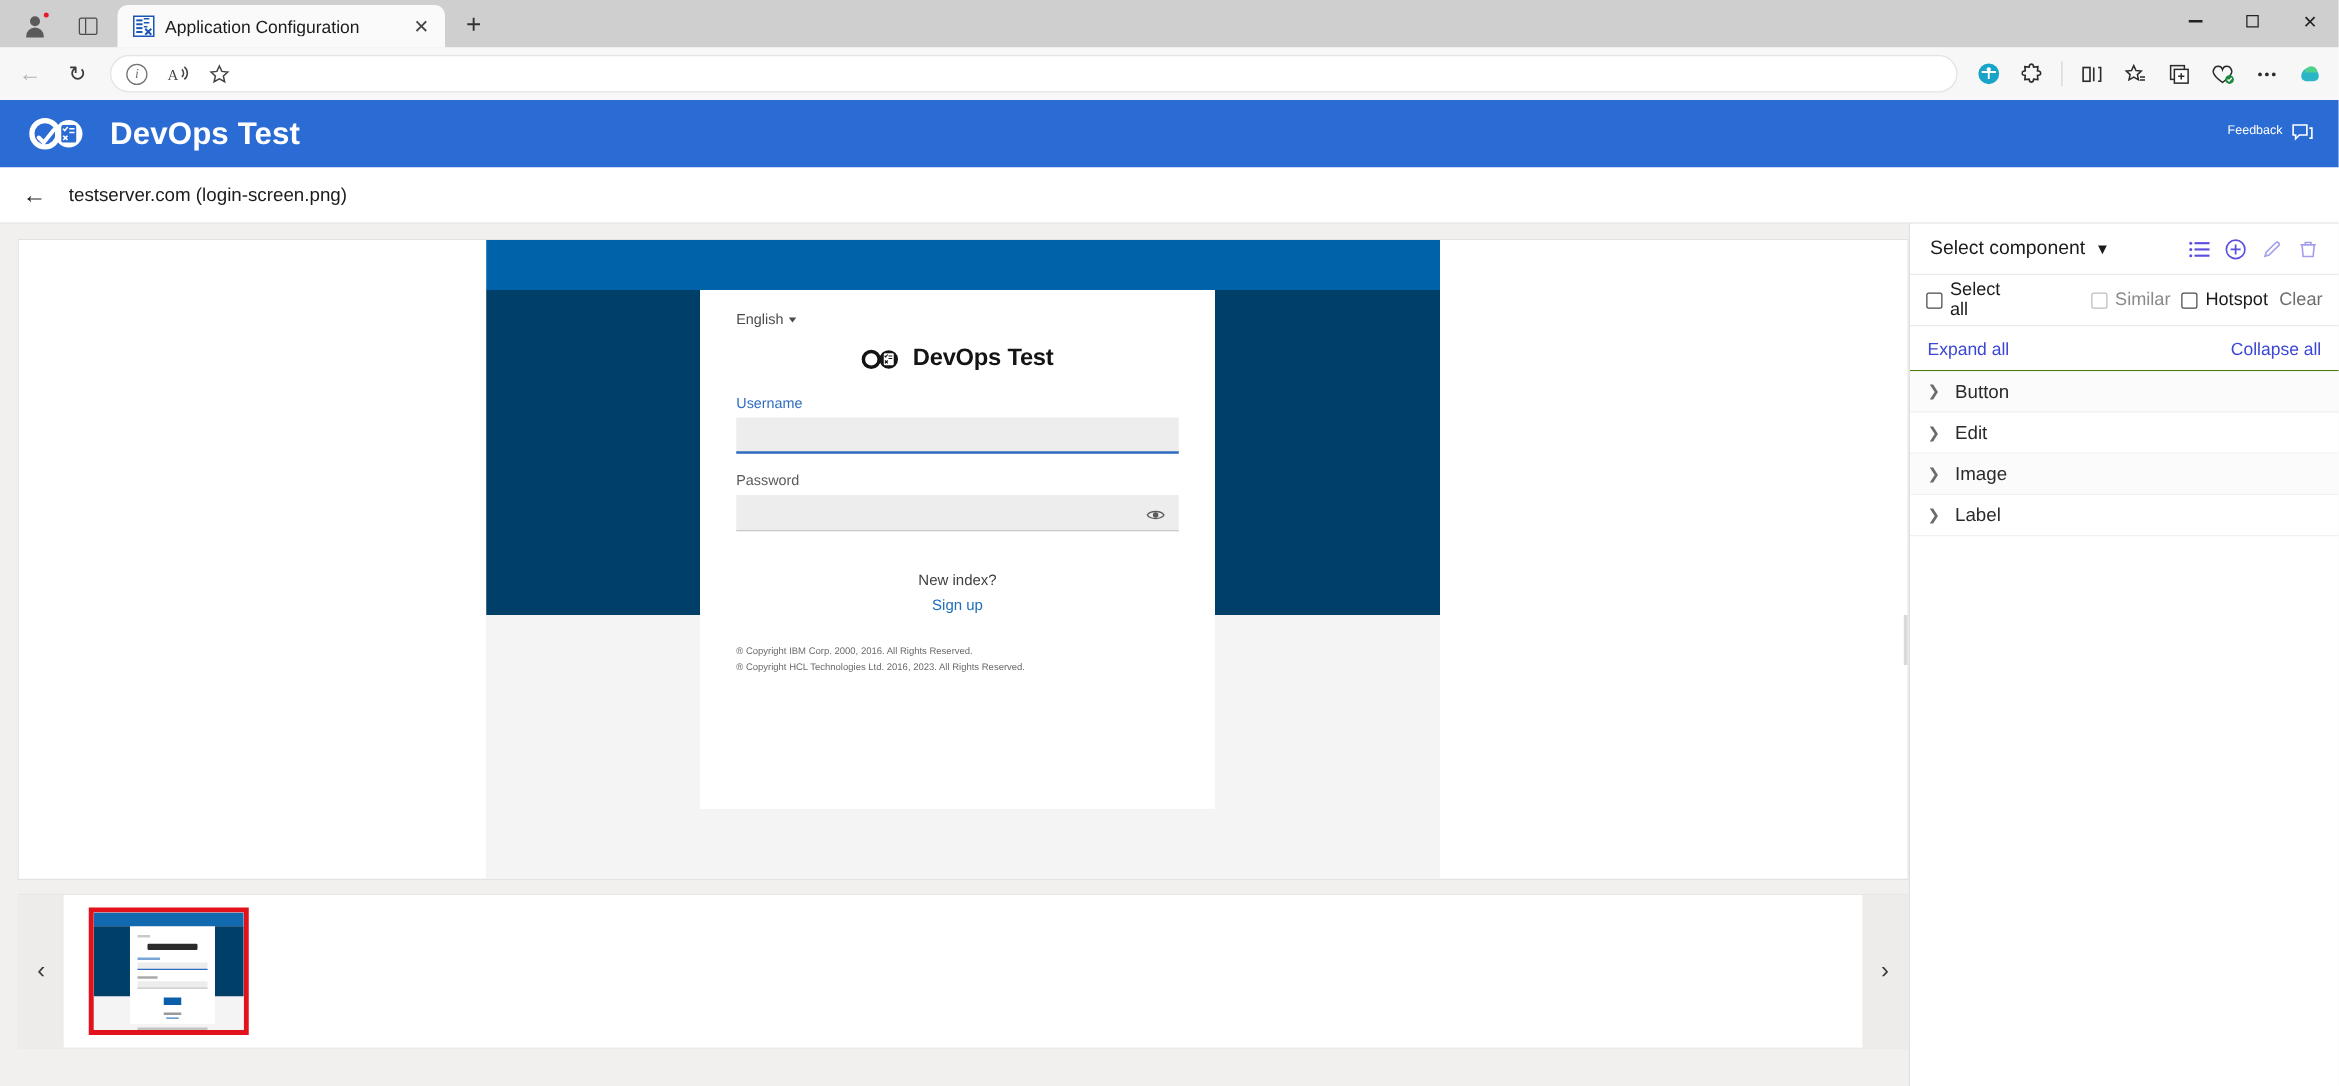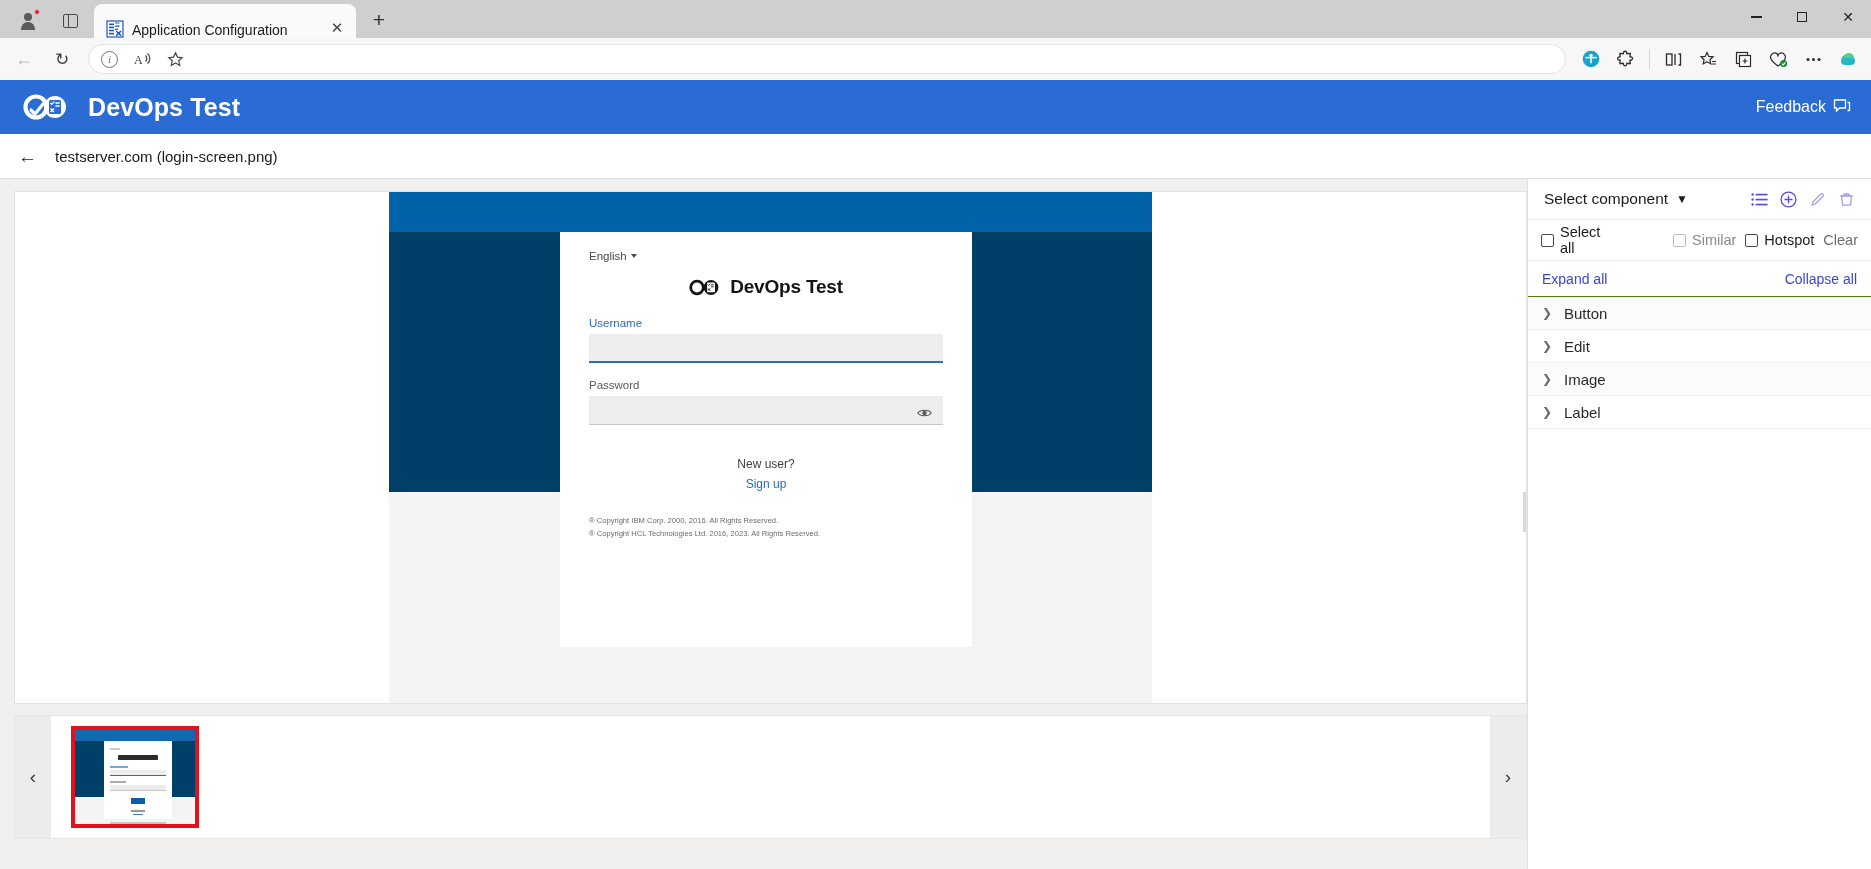--- a/index.html
+++ b/index.html
@@ -40,21 +40,21 @@
   }
   .tabsearch-glyph{
     width:15px; height:14px; border:1.6px solid #4a4a4a; border-radius:2px; position:relative;
   }
   .tabsearch-glyph::after{
     content:""; position:absolute; left:4px; top:0; bottom:0; width:1.6px; background:#4a4a4a;
   }
 
   .tab {
     height: 34px; width: 262px; background: #fafafa; border-radius: 8px 8px 0 0;
-    display: flex; align-items: flex-end; padding: 0 8px 0 12px; gap: 8px;
+    display: flex; align-items: center; padding: 0 8px 0 12px; gap: 8px;
     margin-left: 6px; position: relative;
   }
   .tab-favicon {
     width: 18px; height: 18px; flex: 0 0 18px; position: relative;
   }
   .tab-title {
     font-size: 14px; color: #1b1b1b; flex: 1; white-space: nowrap;
     overflow: hidden; text-overflow: ellipsis;
   }
   .tab-close {
@@ -100,21 +100,21 @@
   .vsep { width:1px; height:20px; background:#d6d6d6; margin:0 5px; }
 
   
   .app-header {
     height: 54px; background: #2b6cd4; display:flex; align-items:center;
     padding: 0 20px 0 22px; color:#fff;
   }
   .app-logo { width:52px; height:34px; flex:0 0 52px; margin-right:14px; }
   .app-title { font-size: 25px; font-weight: 700; letter-spacing: .1px; }
   .header-spacer { flex:1; }
-  .feedback { display:flex; align-items:center; gap:7px; font-size:16px; }
+  .feedback { display:flex; align-items:flex-start; gap:7px; font-size:10px; }
   .feedback-icon { width:18px; height:16px; position:relative; }
 
   
   .crumb-bar {
     height: 45px; background:#fff; display:flex; align-items:center; padding:0 18px;
     border-bottom: 1px solid #e0e0e0; gap: 18px;
   }
   .crumb-back { font-size:19px; color:#1b1b1b; line-height:1; }
   .crumb-text { font-size:15px; color:#1b1b1b; }
 
@@ -430,21 +430,21 @@
           <div class="input-box plain">
             <span class="eye">
               <svg width="15" height="11" viewBox="0 0 15 11">
                   <path d="M.8 5.5 C3 1.8 12 1.8 14.2 5.5 C12 9.2 3 9.2 .8 5.5z" fill="none" stroke="#5a5a5a" stroke-width="1.1"></path>
                   <circle cx="7.5" cy="5.5" r="2.2" fill="#5a5a5a"></circle>
                 </svg>
             </span>
           </div>
 
 
-          <div class="newuser">New user?</div>
+          <div class="newuser">New index?</div>
           <div class="signup">Sign up</div>
 
           <div class="copyright">
             <div>® Copyright IBM Corp. 2000, 2016. All Rights Reserved.</div>
             <div>® Copyright HCL Technologies Ltd. 2016, 2023. All Rights Reserved.</div>
           </div>
         </div>
       </div>
       <div class="scroll-hint"></div>
     </div>

